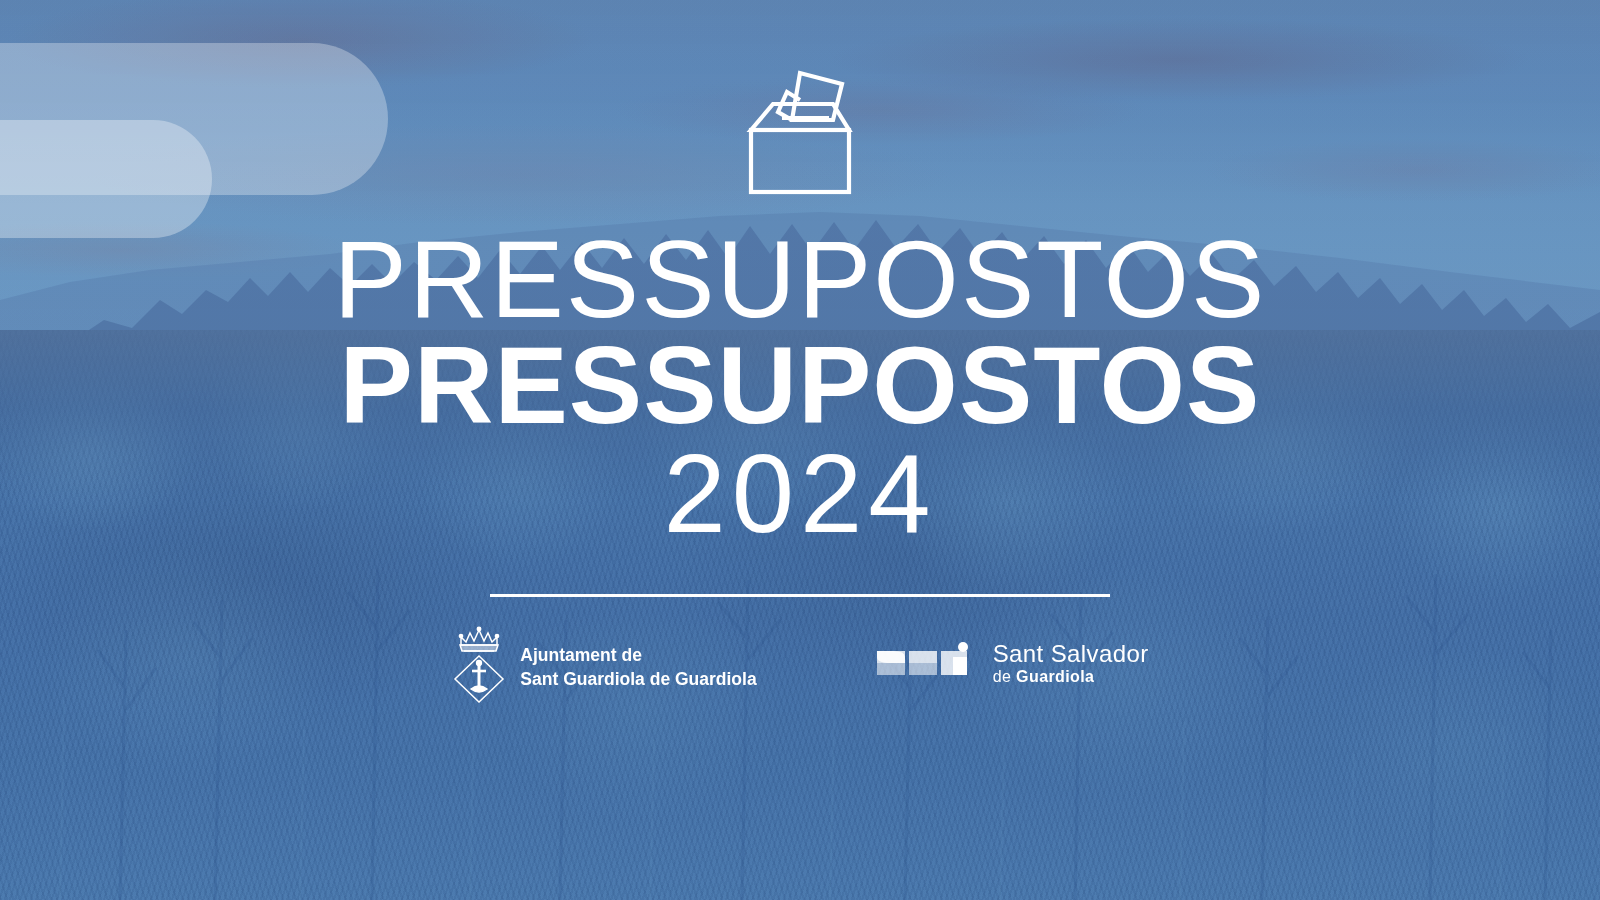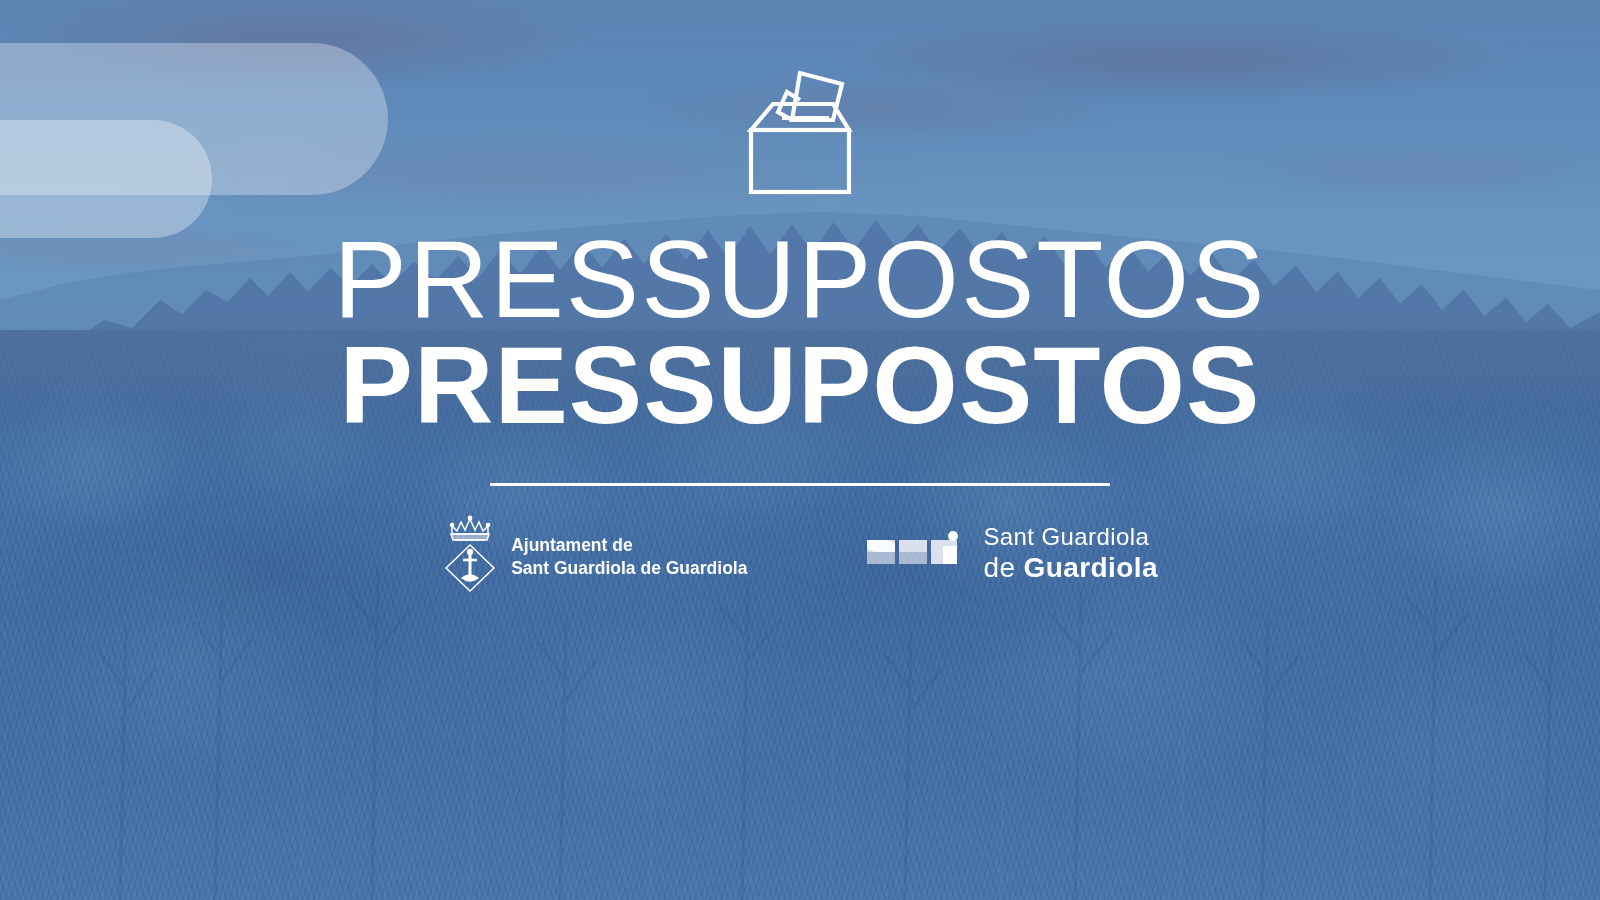--- a/index.html
+++ b/index.html
@@ -149,21 +149,21 @@
     line-height:1.33;
     white-space:nowrap;
     margin-top:8px;
   }
 
   .ssg { display:flex; align-items:center; gap:14px; }
   .ssg-mark { width:104px; height:46px; }
   .ssg-mark svg { display:block; width:104px; height:46px; }
   .ssg-text { color:#ffffff; line-height:1.18; white-space:nowrap; }
   .ssg-line1 { font-size:24px; font-weight:300; letter-spacing:.4px; }
-  .ssg-line2 { font-size:28px; font-weight:300; letter-spacing:.4px; }
+  .ssg-line2 { font-size:16px; font-weight:300; letter-spacing:.4px; }
   .ssg-line2 b { font-weight:700; }
 </style>
 </head>
 <body>
 
 <div class="poster">
 
   <div class="bg-sky"></div>
 
   <div class="bg-mountains">
@@ -247,20 +247,21 @@
           <path d="M47,58 L55,11 L97,22 L88,58 Z"></path>
 
           <path d="M47,58 L33,50 L42,30 L55,38"></path>
         </g>
       </svg>
     </div>
 
     <div class="titles">
       <div class="title-line1">PRESSUPOSTOS</div>
       <div class="title-line2">PRESSUPOSTOS</div>
+      <div class="title-line3">2024</div>
     </div>
 
     <div class="divider"></div>
 
     <div class="logo-row">
 
       <div class="ajuntament">
         <div class="ajuntament-mark">
           <svg viewBox="0 0 56 78">
             <g stroke="#ffffff" stroke-width="1.5" fill="none">
@@ -299,20 +300,20 @@
               <path d="M34,10 L62,10 L62,22 L34,22 Z" opacity=".80"></path>
               <path d="M34,22 L62,22 L62,34 L34,34 Z" opacity=".55"></path>
 
               <path d="M66,10 L92,10 L92,34 L66,34 Z" opacity=".80"></path>
               <rect x="78" y="16" width="14" height="18" fill="#ffffff"></rect>
               <circle cx="88" cy="6" r="5" fill="#ffffff"></circle>
             </g>
           </svg>
         </div>
         <div class="ssg-text">
-          <div class="ssg-line1">Sant Guardiola</div>
+          <div class="ssg-line1">Sant Salvador</div>
           <div class="ssg-line2"><span>de </span><b>Guardiola</b></div>
         </div>
       </div>
 
     </div>
   </div>
 </div>
 
 </body></html>

